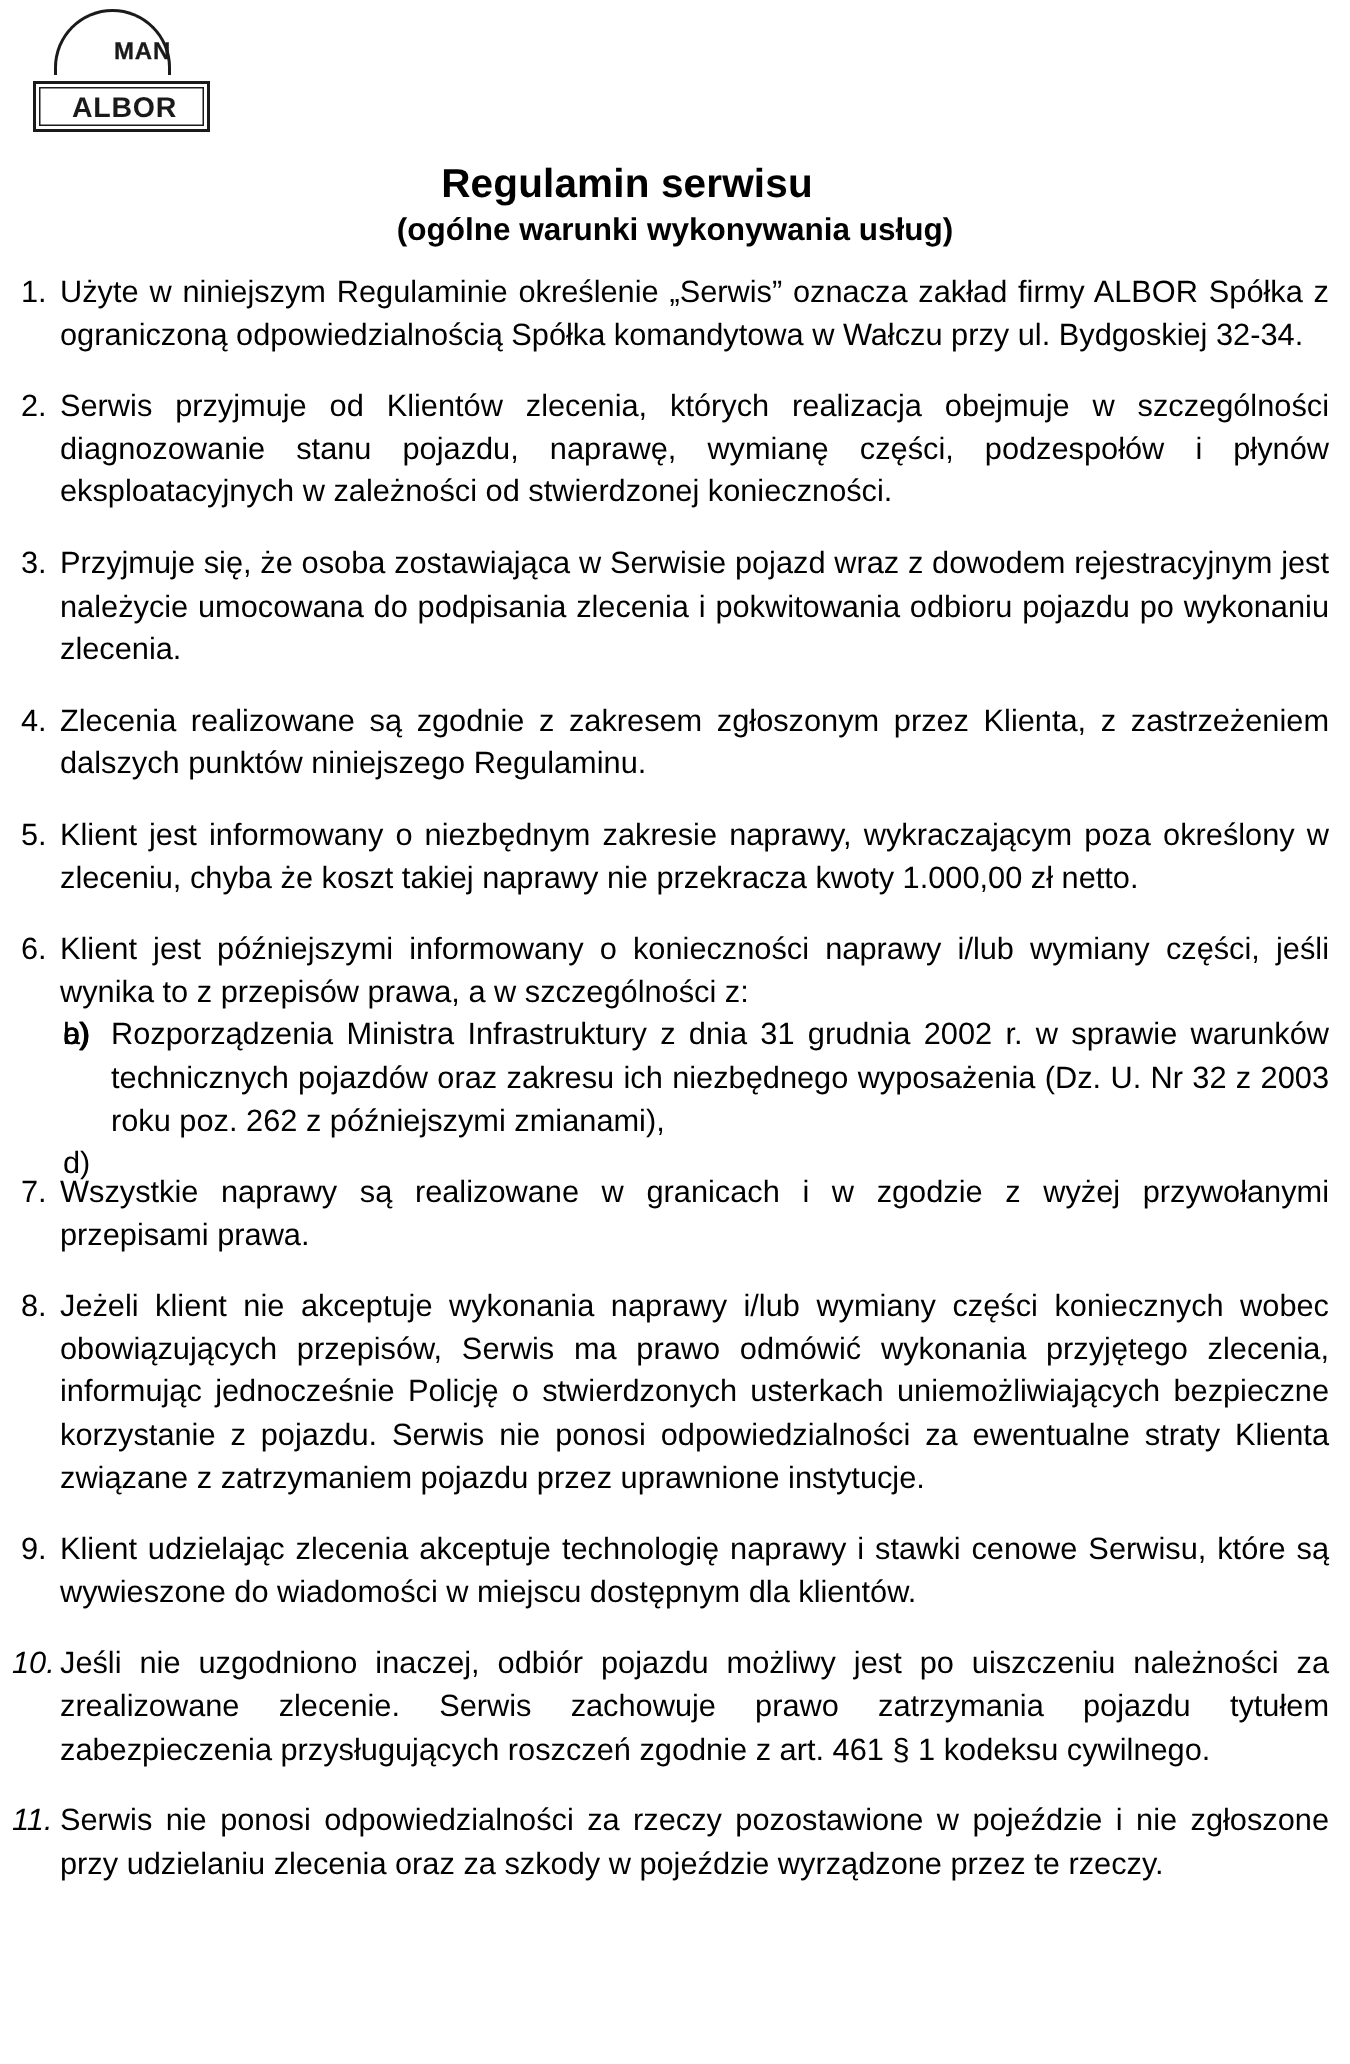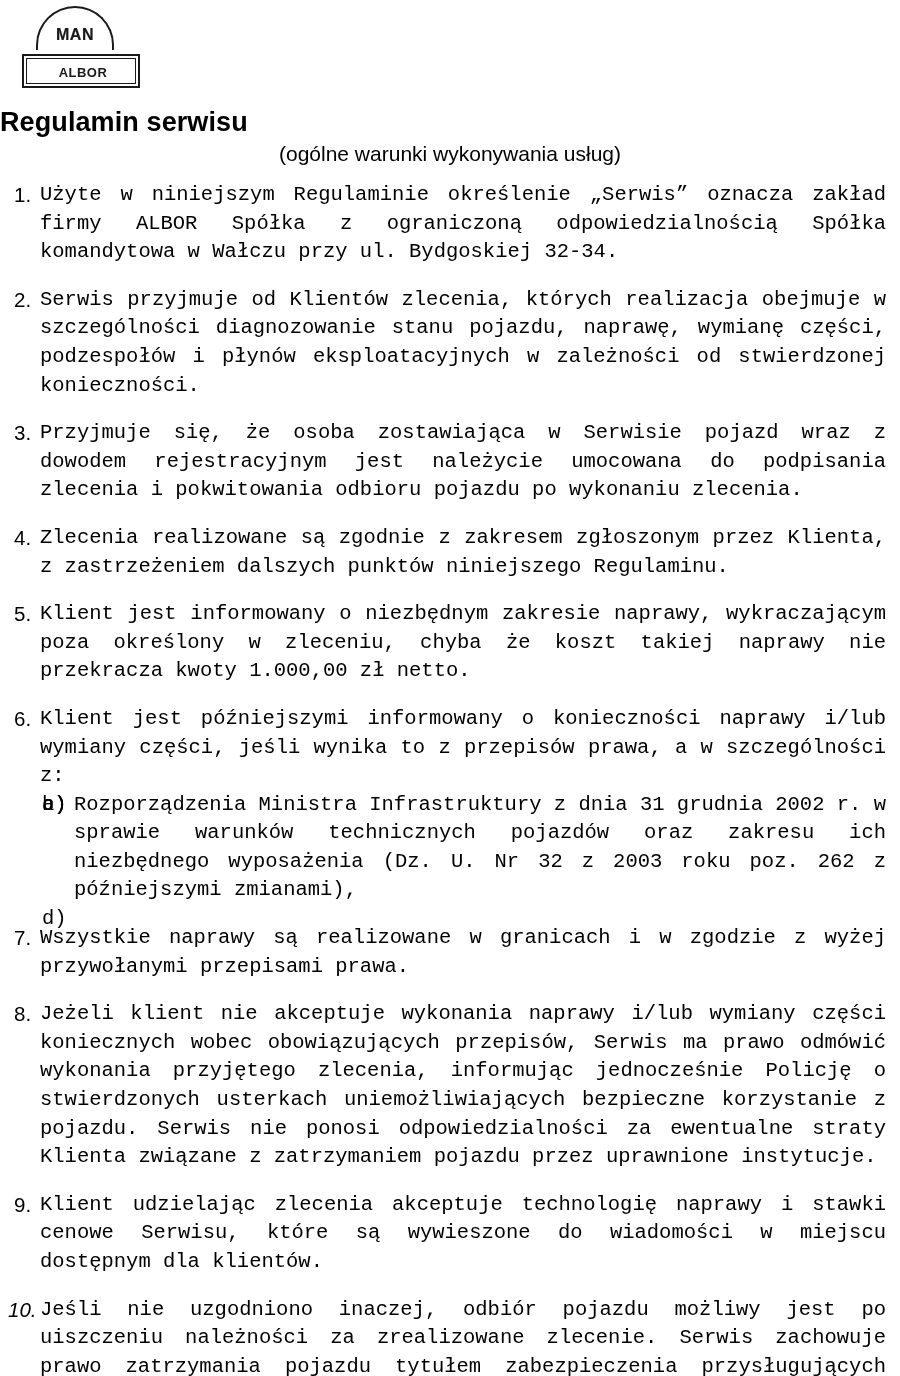--- a/index.html
+++ b/index.html
@@ -47,21 +47,21 @@
     box-sizing: border-box;
     border: 2px solid #1a1a1a;
     border-bottom: none;
     border-radius: 39px 39px 0 0;
   }
   .man-text {
     position: absolute;
     left: 0;
     top: 19px;
     width: 78px;
-    text-align: center;
+    text-align: right;
     font-family: "Liberation Sans", sans-serif;
     font-weight: bold;
     font-size: 16px;
     letter-spacing: 0.5px;
     line-height: 19px;
     color: #1a1a1a;
     -webkit-text-stroke: 0.2px #1a1a1a;
   }
   .albor-box {
     position: absolute;
@@ -83,46 +83,46 @@
     box-sizing: border-box;
   }
   .albor-text {
     position: absolute;
     left: 0;
     top: 6px;
     width: 118px;
     text-align: center;
     font-family: "Liberation Sans", sans-serif;
     font-weight: bold;
-    font-size: 13px;
+    font-size: 19px;
     line-height: 21px;
     letter-spacing: 0.5px;
     color: #1a1a1a;
   }
 
   
   .doc-title {
     position: absolute;
     left: 0;
     top: 106px;
     width: 836px;
-    text-align: left;
+    text-align: center;
     font-size: 27px;
     font-weight: bold;
     line-height: 32px;
     letter-spacing: 0.1px;
   }
   .doc-subtitle {
     position: absolute;
     left: 0;
     top: 141px;
     width: 900px;
     text-align: center;
     font-size: 21px;
-    font-weight: normal;
+    font-weight: bold;
     line-height: 26px;
   }
 
   
   .content {
     position: absolute;
     left: 14px;
     top: 181px;
     width: 872px;
   }
@@ -145,21 +145,20 @@
     left: -6px;
     width: 32px;
     font-style: italic;
   }
   .item-body {
     font-size: 20.5px;
     line-height: 28.6px;
     text-align: justify;
     text-justify: inter-word;
     hyphens: none;
-    font-family: Liberation Mono, monospace;
   }
 
   .para { text-align: justify; }
 
   
   .sublist {
     margin-top: 0px;
     padding-left: 2px;
   }
   .subitem {

